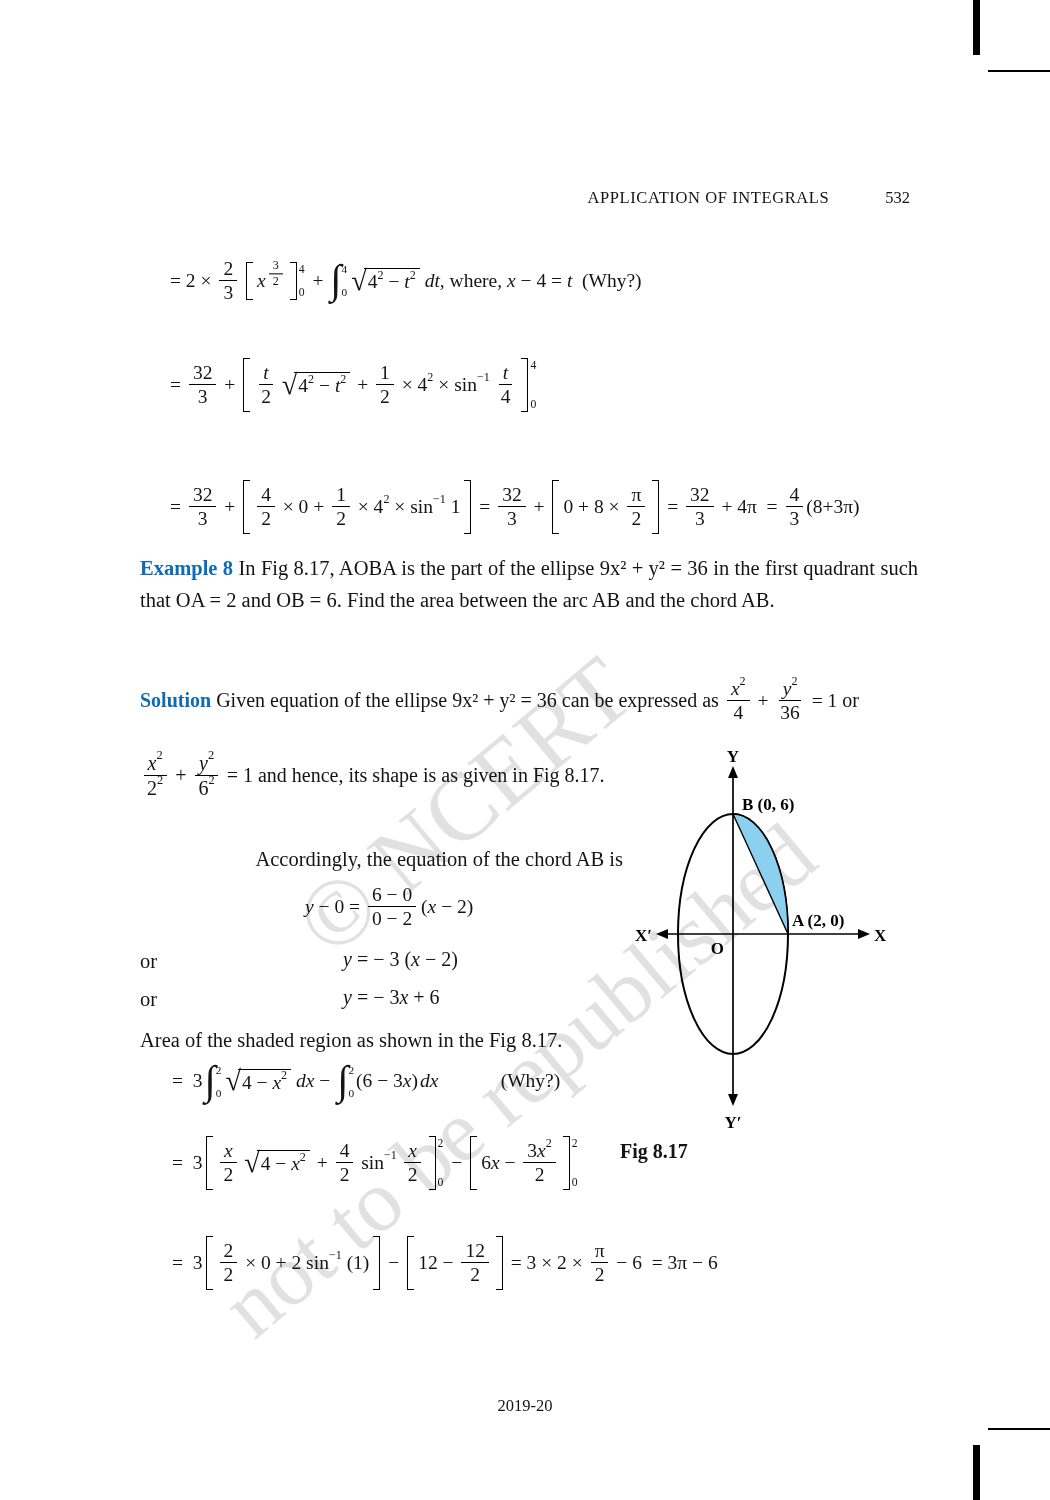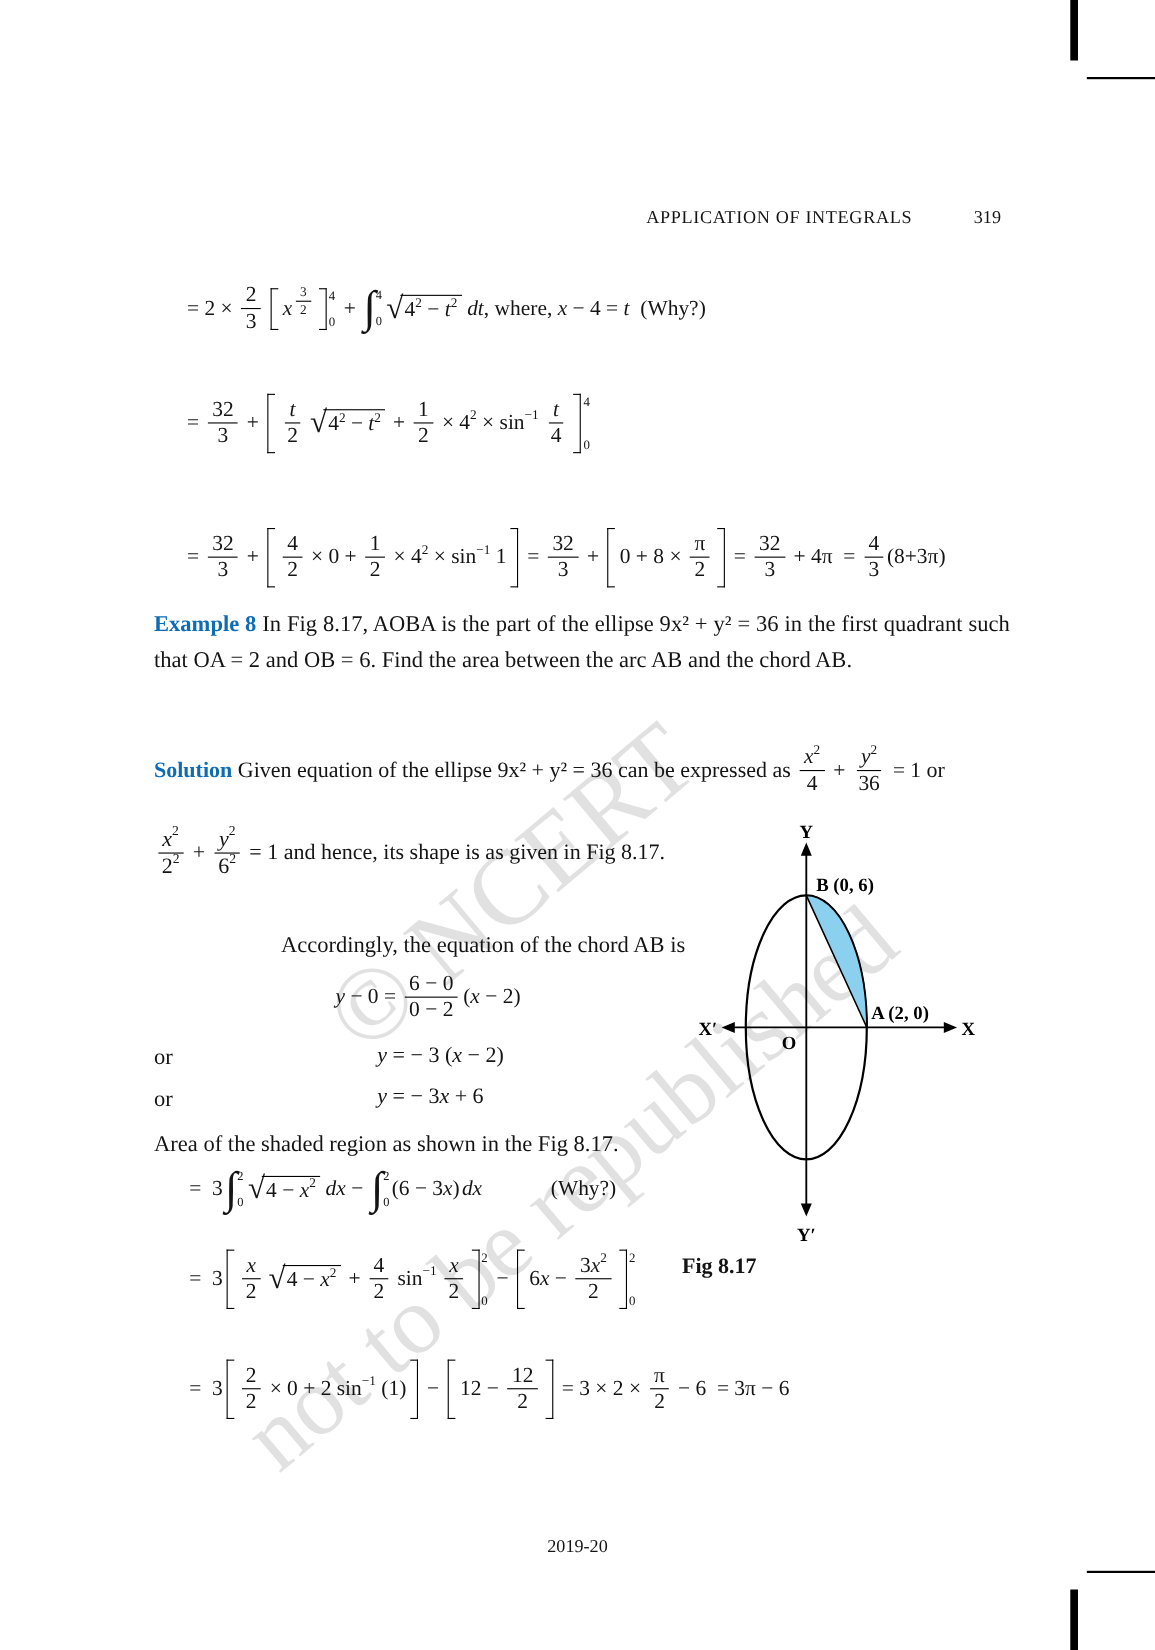--- a/index.html
+++ b/index.html
@@ -50,21 +50,21 @@
 
   <div class="wm" style="left:310px;top:880px;font-size:95px;">© NCERT</div>
   <div class="wm" style="left:235px;top:1268px;font-size:88px;">not to be republished</div>
 
   <div class="cropmark" style="left:973px;top:0;width:7px;height:55px;"></div>
   <div class="cropmark" style="left:988px;top:70px;width:62px;height:2px;"></div>
   <div class="cropmark" style="left:988px;top:1428px;width:62px;height:2px;"></div>
   <div class="cropmark" style="left:973px;top:1445px;width:7px;height:55px;"></div>
 
   <div class="abs header" style="left:0;top:188px;">
-    <span>APPLICATION OF INTEGRALS</span><span class="pagenum">319</span>
+    <span>APPLICATION OF INTEGRALS</span><span class="pagenum">532</span>
   </div>
 
   <div class="abs math" style="left:170px;top:258px;"><span class="mtxt">= 2 × </span><span class="mfrac"><span class="fn"><span class="mtxt">2</span></span><span class="fd"><span class="mtxt">3</span></span></span><span class="msp" style="display: inline-block; width: 0.15em;"></span><span class="mbrk"><span class="lbr"></span><span class="bcon"><span class="mit">x</span><span class="msup"><span class="mfrac"><span class="fn"><span class="mtxt">3</span></span><span class="fd"><span class="mtxt">2</span></span></span></span></span><span class="rbr"></span><span class="blim"><span class="blu">4</span><span class="bld">0</span></span></span><span class="mtxt"> + </span><span class="mint"><span class="isym">∫</span><span class="ilim"><span class="ilu">4</span><span class="ill">0</span></span></span><span class="msqrt"><span class="rsign">√</span><span class="rbody"><span class="mtxt">4</span><span class="msup">2</span><span class="mtxt"> − </span><span class="mit">t</span><span class="msup">2</span></span></span><span class="msp" style="display: inline-block; width: 0.15em;"></span><span class="mit">dt</span><span class="mtxt">, where, </span><span class="mit">x</span><span class="mtxt"> − 4 = </span><span class="mit">t</span><span class="mtxt">  (Why?)</span></div>
   <div class="abs math" style="left:170px;top:358px;"><span class="mtxt">= </span><span class="mfrac"><span class="fn"><span class="mtxt">32</span></span><span class="fd"><span class="mtxt">3</span></span></span><span class="mtxt"> + </span><span class="mbrk"><span class="lbr"></span><span class="bcon"><span class="mfrac"><span class="fn"><span class="mit">t</span></span><span class="fd"><span class="mtxt">2</span></span></span><span class="msp" style="display: inline-block; width: 0.1em;"></span><span class="msqrt"><span class="rsign">√</span><span class="rbody"><span class="mtxt">4</span><span class="msup">2</span><span class="mtxt"> − </span><span class="mit">t</span><span class="msup">2</span></span></span><span class="mtxt"> + </span><span class="mfrac"><span class="fn"><span class="mtxt">1</span></span><span class="fd"><span class="mtxt">2</span></span></span><span class="mtxt"> × 4</span><span class="msup">2</span><span class="mtxt"> × sin</span><span class="msup">−1</span><span class="msp" style="display: inline-block; width: 0.2em;"></span><span class="mfrac"><span class="fn"><span class="mit">t</span></span><span class="fd"><span class="mtxt">4</span></span></span></span><span class="rbr"></span><span class="blim"><span class="blu">4</span><span class="bld">0</span></span></span></div>
   <div class="abs math" style="left:170px;top:480px;"><span class="mtxt">= </span><span class="mfrac"><span class="fn"><span class="mtxt">32</span></span><span class="fd"><span class="mtxt">3</span></span></span><span class="mtxt"> + </span><span class="mbrk"><span class="lbr"></span><span class="bcon"><span class="mfrac"><span class="fn"><span class="mtxt">4</span></span><span class="fd"><span class="mtxt">2</span></span></span><span class="mtxt"> × 0 + </span><span class="mfrac"><span class="fn"><span class="mtxt">1</span></span><span class="fd"><span class="mtxt">2</span></span></span><span class="mtxt"> × 4</span><span class="msup">2</span><span class="mtxt"> × sin</span><span class="msup">−1</span><span class="mtxt"> 1</span></span><span class="rbr"></span></span><span class="mtxt"> = </span><span class="mfrac"><span class="fn"><span class="mtxt">32</span></span><span class="fd"><span class="mtxt">3</span></span></span><span class="mtxt"> + </span><span class="mbrk"><span class="lbr"></span><span class="bcon"><span class="mtxt">0 + 8 × </span><span class="mfrac"><span class="fn"><span class="mtxt">π</span></span><span class="fd"><span class="mtxt">2</span></span></span></span><span class="rbr"></span></span><span class="mtxt"> = </span><span class="mfrac"><span class="fn"><span class="mtxt">32</span></span><span class="fd"><span class="mtxt">3</span></span></span><span class="mtxt"> + 4π  = </span><span class="mfrac"><span class="fn"><span class="mtxt">4</span></span><span class="fd"><span class="mtxt">3</span></span></span><span class="mtxt">(8+3π)</span></div>
 
   <p class="abs para" style="left:140px;top:552px;margin:0;">
     <span class="blue" style="color: rgb(13, 108, 181);">Example 8</span><span> In Fig 8.17, AOBA is the part of the ellipse 9x² + y² = 36 in the first quadrant such that OA = 2 and OB = 6. Find the area between the arc AB and the chord AB.</span>
   </p>
 

